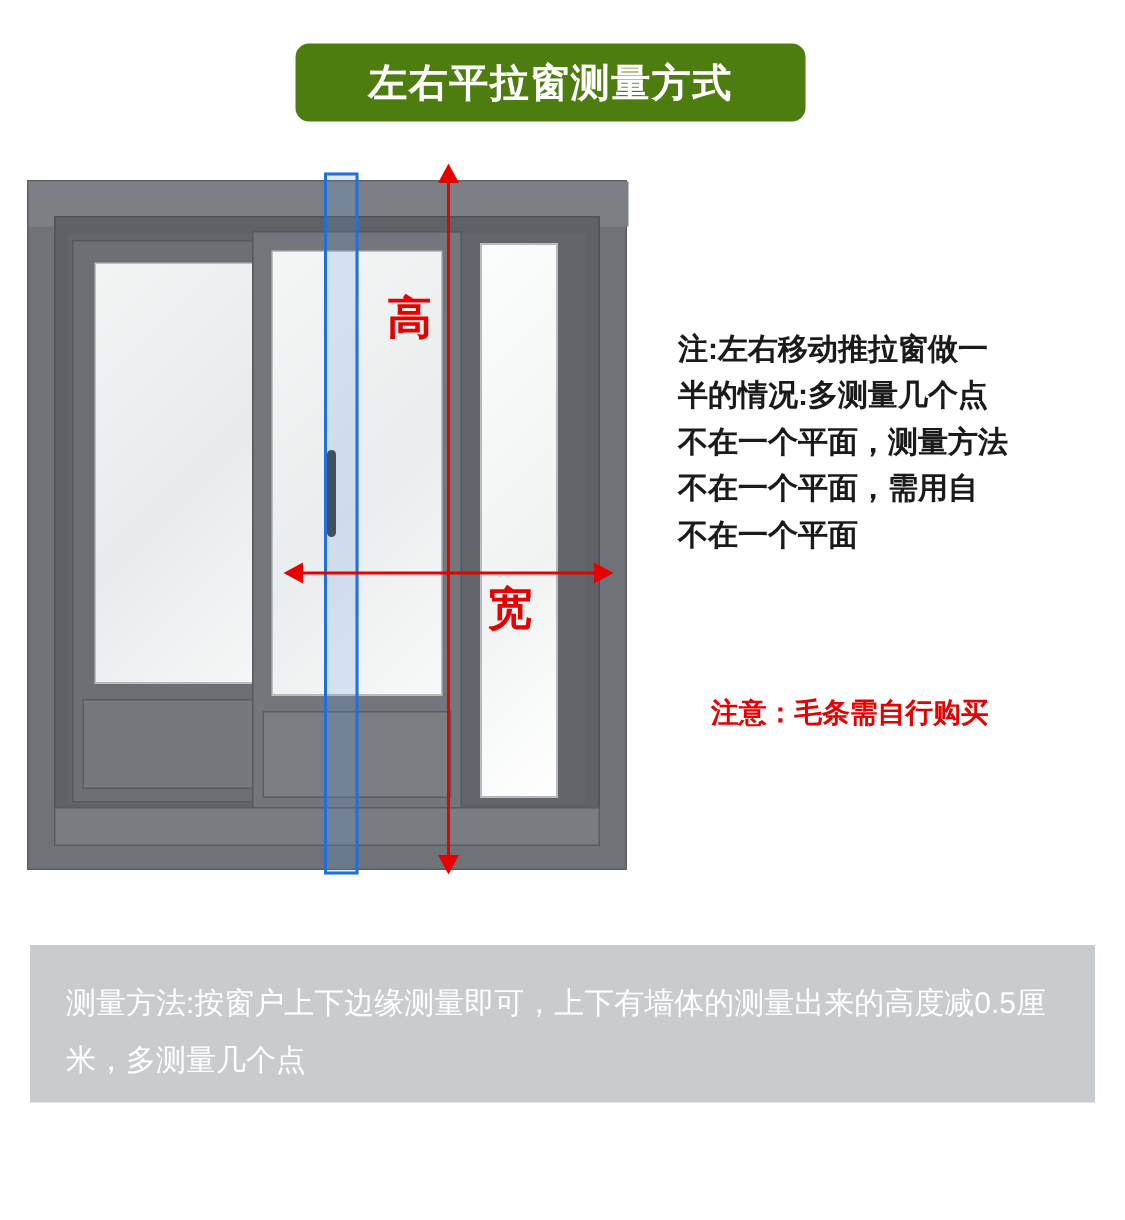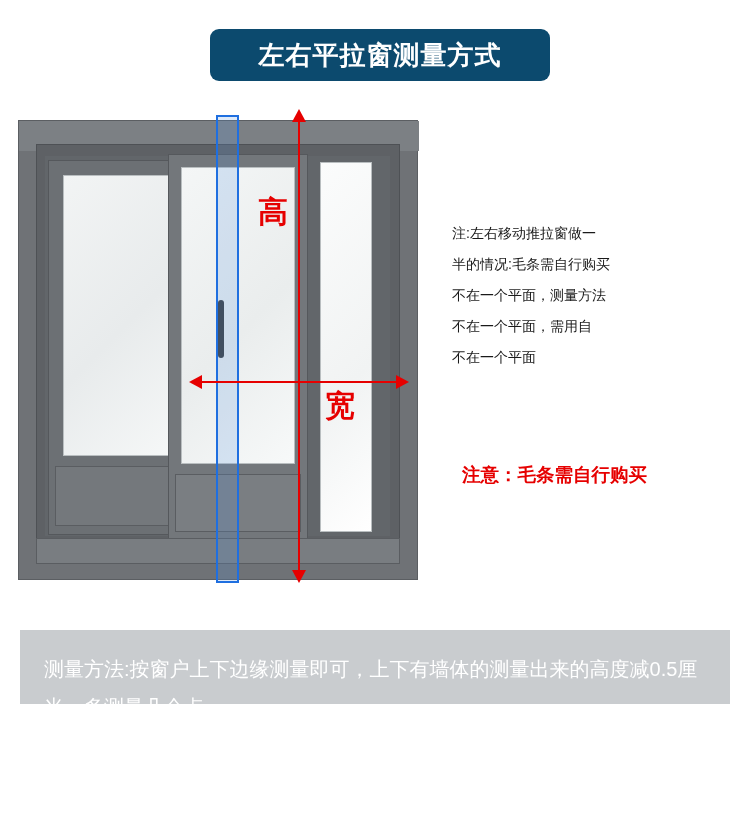--- a/index.html
+++ b/index.html
@@ -11,25 +11,25 @@
     height: 813px;
     background: #ffffff;
     font-family: "Liberation Sans", sans-serif;
     position: relative;
     overflow: hidden;
   }
 
   
   #title-banner {
     position: absolute;
-    left: 210px;
+    left: 197px;
     top: 29px;
     width: 340px;
     height: 52px;
-    background: #0c4a6e;
+    background: #4d7c0f;
     border-radius: 9px;
     display: flex;
     align-items: center;
     justify-content: center;
   }
   #title-banner .title-text {
     color: #ffffff;
     font-size: 26px;
     font-weight: bold;
     letter-spacing: 1px;
@@ -268,41 +268,42 @@
 
   
   #notes {
     position: absolute;
     left: 452px;
     top: 218px;
     width: 272px;
   }
   #notes .note-line {
     color: #1a1a1a;
-    font-size: 14px;
+    font-size: 20px;
     line-height: 31px;
     white-space: nowrap;
+    font-weight: bold;
   }
   #warning {
     position: absolute;
-    left: 462px;
+    left: 474px;
     top: 462px;
     color: #e60000;
     font-size: 18.5px;
     font-weight: bold;
     white-space: nowrap;
   }
 
   
   #footer-band {
     position: absolute;
     left: 20px;
     top: 630px;
     width: 710px;
-    height: 74px;
+    height: 105px;
     background: #c9cccf;
   }
   #footer-band .footer-text {
     position: absolute;
     left: 24px;
     top: 20px;
     width: 665px;
     color: #ffffff;
     font-size: 20px;
     line-height: 38px;
@@ -347,21 +348,21 @@
 <div class="label-height">高</div>
 
 <div class="dim-horizontal">
   <div class="arrow-left"></div>
   <div class="arrow-right"></div>
 </div>
 <div class="label-width">宽</div>
 
 <div id="notes">
   <div class="note-line">注:左右移动推拉窗做一</div>
-  <div class="note-line">半的情况:毛条需自行购买</div>
+  <div class="note-line">半的情况:多测量几个点</div>
   <div class="note-line">不在一个平面，测量方法</div>
   <div class="note-line">不在一个平面，需用自</div>
   <div class="note-line">不在一个平面</div>
 </div>
 
 <div id="warning">注意：毛条需自行购买</div>
 
 <div id="footer-band">
   <div class="footer-text">测量方法:按窗户上下边缘测量即可，上下有墙体的测量出来的高度减0.5厘米，多测量几个点</div>
 </div>

